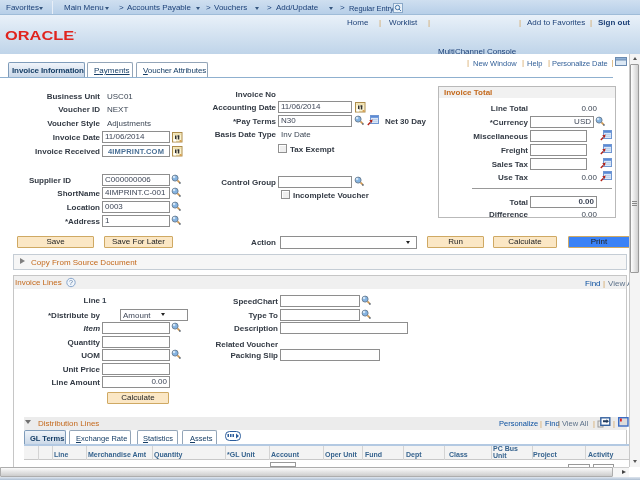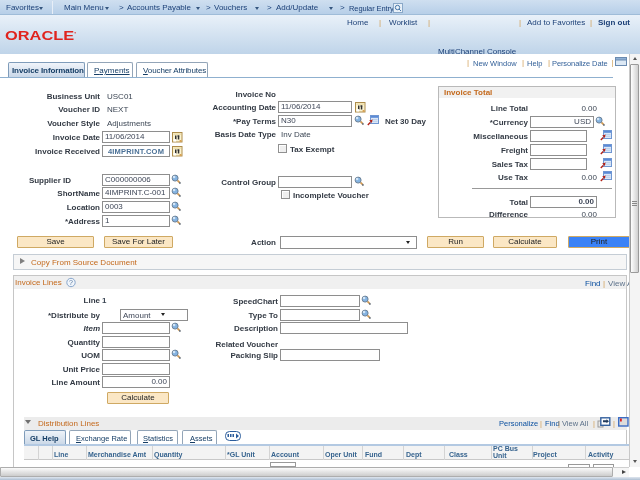--- a/index.html
+++ b/index.html
@@ -336,21 +336,21 @@
       <rect x="3.8" y="0.8" width="9" height="7.5" fill="#fdfdfd" stroke="#35629f" stroke-width="1.4"></rect>
       <path d="M6,3.2 h3.5 v-1 l2.5,2 -2.5,2 v-1 H6 z" fill="#203a5c"></path>
     </svg>
   <div class="nav pipe" style="left:613px;top:419px;font-size:7.5px;">|</div>
   <svg class="abs" style="left:618px;top:417px;" width="11" height="10">
       <rect x="0.7" y="0.7" width="9.3" height="8.3" fill="#dcdcdc" stroke="#3b6cc4" stroke-width="1.4"></rect>
       <rect x="2" y="1.5" width="1.8" height="3" fill="#e02020"></rect>
     </svg>
 
   <div class="abs" style="left:24px;top:430px;width:42px;height:14px;background:linear-gradient(#eef3f9,#ccd9e8);border:1px solid #7f9cba;border-bottom:none;border-radius:2px 2px 0 0;"></div>
-  <div class="abs" style="left:30px;top:434px;font-weight:bold;color:#163e66;font-size:7.5px;">GL Help</div>
+  <div class="abs" style="left:30px;top:434px;font-weight:bold;color:#163e66;font-size:7.5px;">GL Terms</div>
   <div class="abs" style="left:69px;top:430px;width:62px;height:14px;background:#fff;border:1px solid #93a5b8;border-bottom:none;border-radius:2px 2px 0 0;"></div>
   <div class="abs" style="left:76px;top:434px;color:#163e66;font-size:7.5px;"><span style="text-decoration:underline;">E</span>xchange Rate</div>
   <div class="abs" style="left:137px;top:430px;width:41px;height:14px;background:#fff;border:1px solid #93a5b8;border-bottom:none;border-radius:2px 2px 0 0;"></div>
   <div class="abs" style="left:143px;top:434px;color:#163e66;font-size:7.5px;"><span style="text-decoration:underline;">S</span>tatistics</div>
   <div class="abs" style="left:182px;top:430px;width:35px;height:14px;background:#fff;border:1px solid #93a5b8;border-bottom:none;border-radius:2px 2px 0 0;"></div>
   <div class="abs" style="left:190px;top:434px;color:#163e66;font-size:7.5px;"><span style="text-decoration:underline;">A</span>ssets</div>
   <svg class="abs" style="left:225px;top:431px;" width="18" height="10">
       <rect x="0.5" y="0.5" width="15" height="9" rx="4" fill="#fff" stroke="#2b5c9b"></rect>
       <rect x="2.5" y="3" width="1.5" height="3" fill="#2b5c9b"></rect>
       <rect x="5" y="3" width="1.5" height="3" fill="#2b5c9b"></rect>

